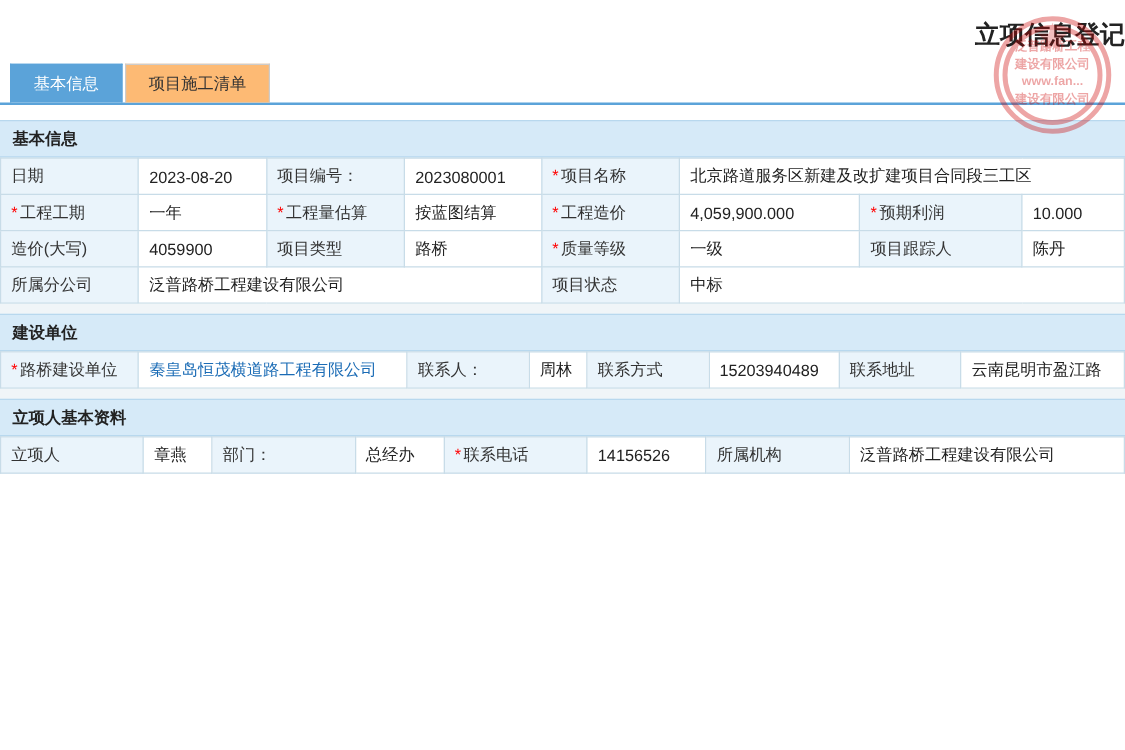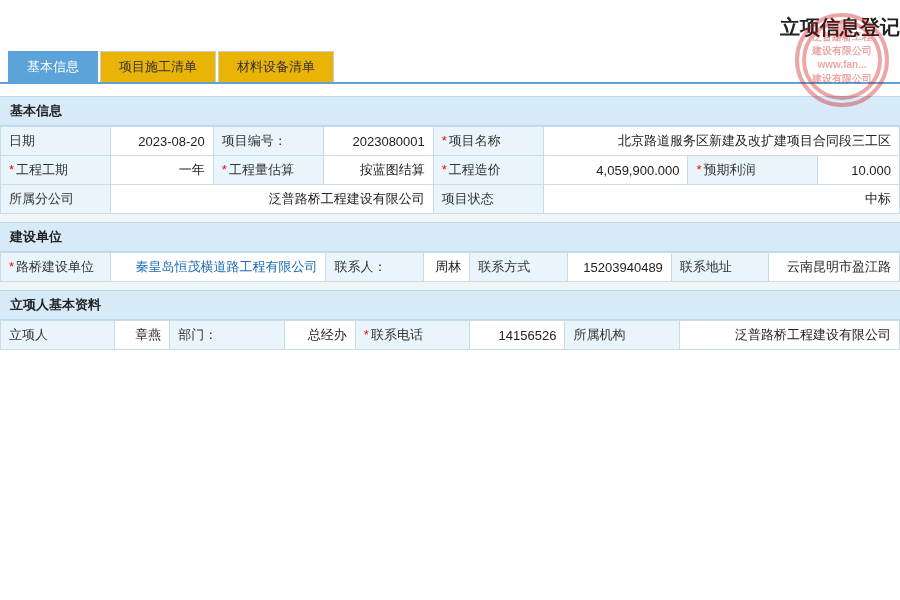--- a/index.html
+++ b/index.html
@@ -41,21 +41,21 @@
       padding-left: 8px;
     }
     .tab {
       padding: 6px 18px;
       cursor: pointer;
       font-size: 13px;
       color: #333;
       border: 1px solid #ccc;
       border-bottom: none;
       margin-right: 2px;
-      background: #eab308;
+      background: #fdba74;
     }
     .tab.active {
       background: #5ba3d9;
       color: #fff;
       border-color: #5ba3d9;
     }
 
     
     .section-header {
       background: #d6eaf8;
@@ -82,21 +82,20 @@
     }
     .form-table .label-cell {
       background: #eaf4fb;
       color: #333;
       white-space: nowrap;
       min-width: 90px;
     }
     .form-table .value-cell {
       background: #fff;
       color: #222;
-      text-align: right;
     }
     .required {
       color: red;
       margin-right: 2px;
     }
     a.link-style {
       color: #1a6bb5;
       cursor: pointer;
     }
 
@@ -130,21 +129,20 @@
     <text x="50" y="72" text-anchor="middle" class="stamp-text" font-size="7">建设有限公司</text>
     <path d="M 50 8 L 53 17 L 62 17 L 55 23 L 57 32 L 50 27 L 43 32 L 45 23 L 38 17 L 47 17 Z" fill="#c00" opacity="0.7"></path>
   </svg>
 </div>
 
 <h1 class="page-title">立项信息登记</h1>
 
 <div class="tabs">
   <div class="tab active">基本信息</div>
   <div class="tab">项目施工清单</div>
-  <div class="tab">材料设备清单</div>
 </div>
 
 <div class="section-header">基本信息</div>
 <table class="form-table">
   <tbody>
 
     <tr>
       <td class="label-cell">日期</td>
       <td class="value-cell">2023-08-20</td>
       <td class="label-cell">项目编号：</td>
@@ -158,20 +156,30 @@
       <td class="label-cell"><span class="required">*</span>工程工期</td>
       <td class="value-cell">一年</td>
       <td class="label-cell"><span class="required">*</span>工程量估算</td>
       <td class="value-cell">按蓝图结算</td>
       <td class="label-cell"><span class="required">*</span>工程造价</td>
       <td class="value-cell">4,059,900.000</td>
       <td class="label-cell"><span class="required">*</span>预期利润</td>
       <td class="value-cell">10.000</td>
     </tr>
 
+    <tr>
+      <td class="label-cell">造价(大写)</td>
+      <td class="value-cell">4059900</td>
+      <td class="label-cell">项目类型</td>
+      <td class="value-cell">路桥</td>
+      <td class="label-cell"><span class="required">*</span>质量等级</td>
+      <td class="value-cell">一级</td>
+      <td class="label-cell">项目跟踪人</td>
+      <td class="value-cell">陈丹</td>
+    </tr>
 
     <tr>
       <td class="label-cell">所属分公司</td>
       <td class="value-cell" colspan="3">泛普路桥工程建设有限公司</td>
       <td class="label-cell">项目状态</td>
       <td class="value-cell" colspan="3">中标</td>
     </tr>
   </tbody>
 </table>
 

